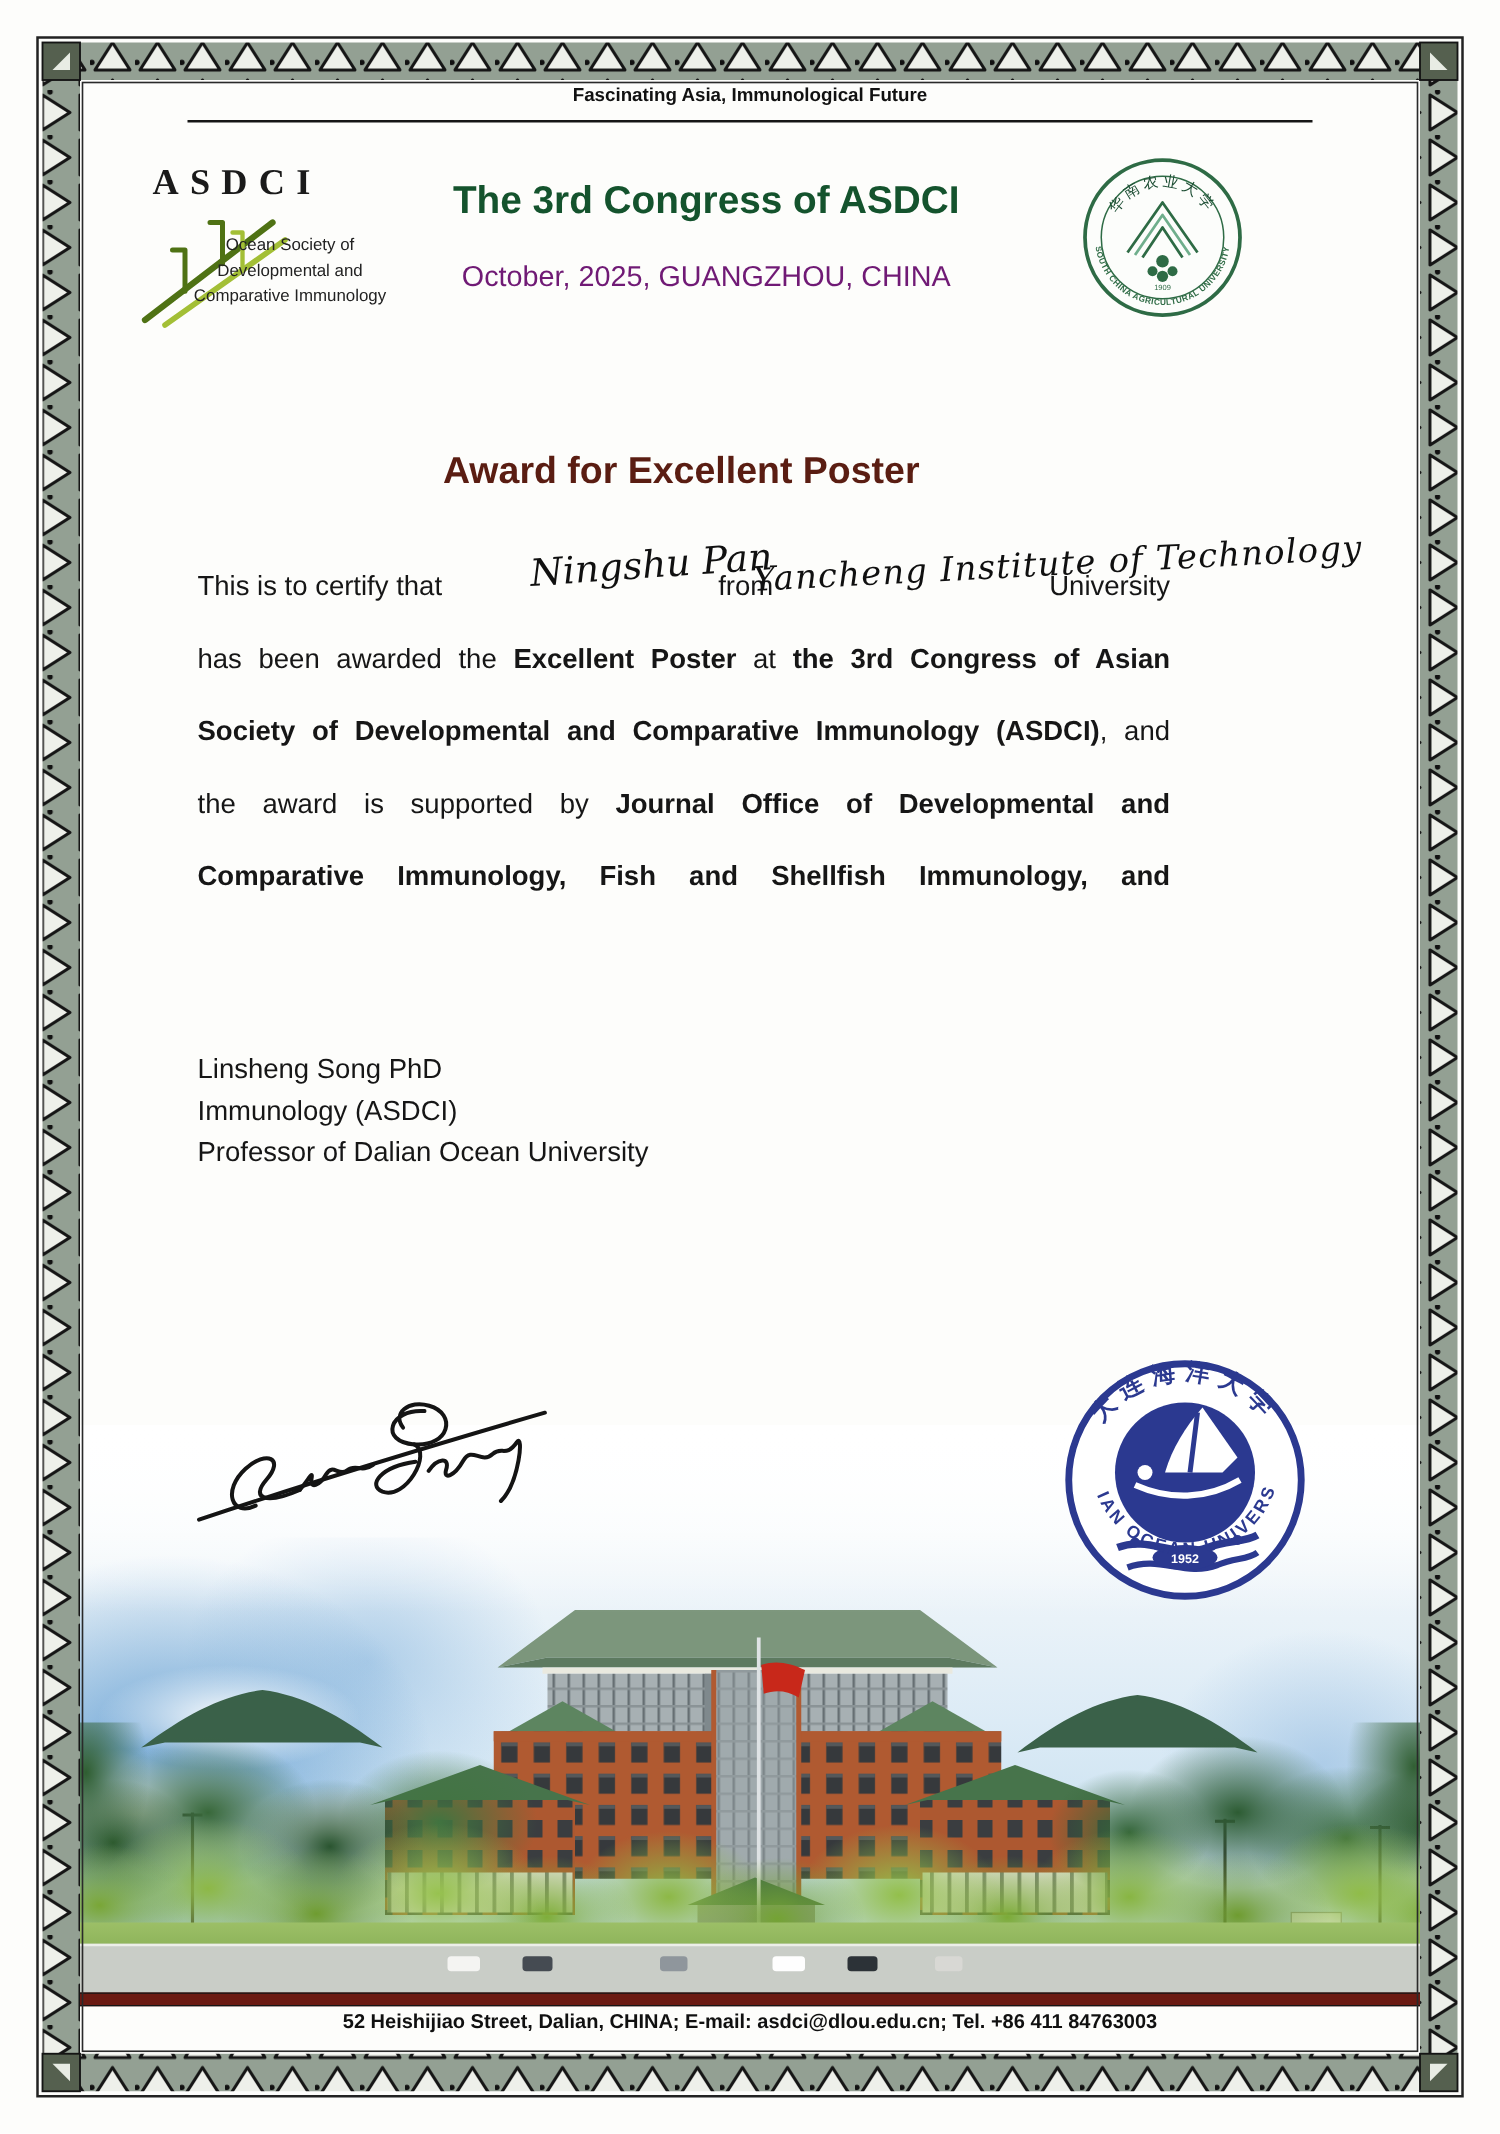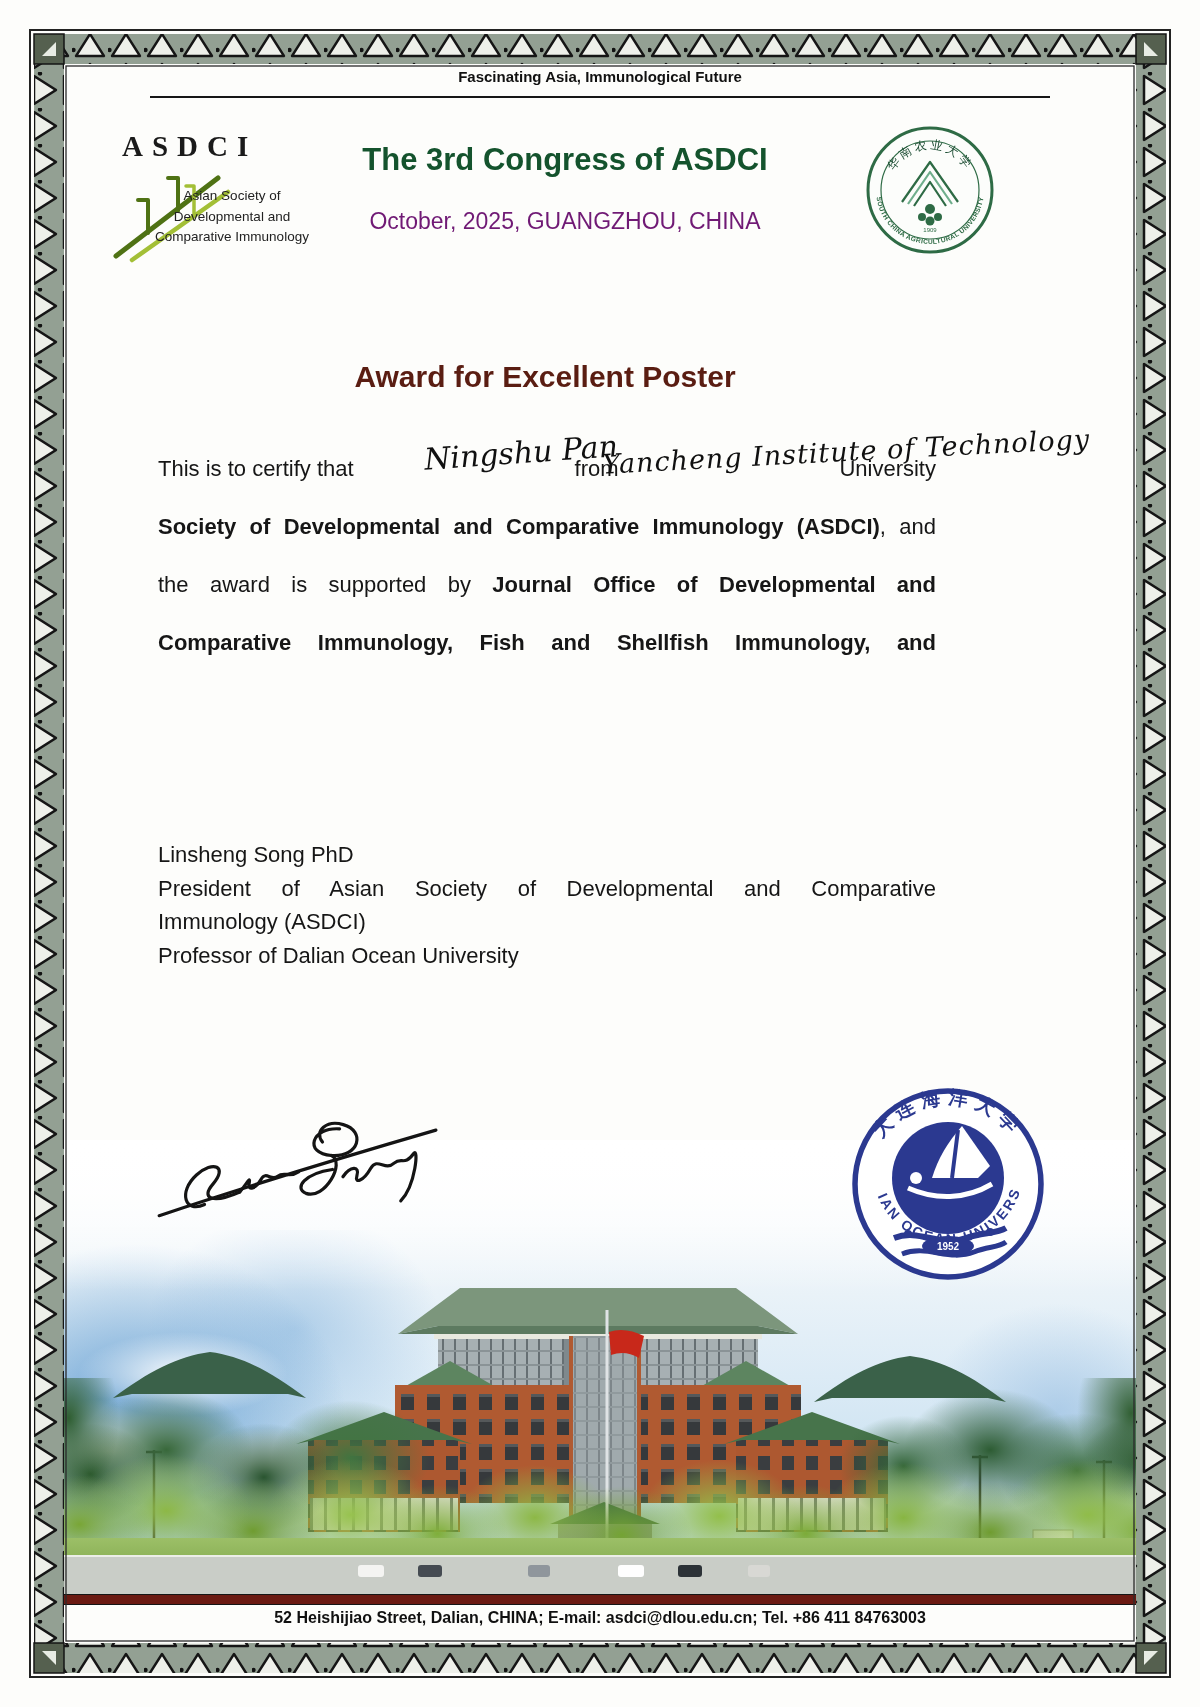--- a/index.html
+++ b/index.html
@@ -139,21 +139,21 @@
     <svg class="abs asdci-tree" width="140" height="105" viewBox="0 0 140 105">
       <g fill="none" stroke-linecap="round">
         <path d="M10 96 L112 18" stroke="#4f7214" stroke-width="5"></path>
         <path d="M42 73 L42 40 M32 40 L42 40" stroke="#4f7214" stroke-width="4"></path>
         <path d="M72 51 L72 18 M62 18 L72 18" stroke="#4f7214" stroke-width="4"></path>
         <path d="M26 100 L122 32" stroke="#a3bf36" stroke-width="4.5"></path>
         <path d="M88 55 L88 26 M80 26 L88 26" stroke="#a3bf36" stroke-width="3.5"></path>
       </g>
     </svg>
     <div class="abs asdci-org">
-      <div>Asian Society of</div>
+      <div>Ocean Society of</div>
       <div>Developmental and</div>
       <div>Comparative Immunology</div>
     </div>
   </div>
 
   <div class="abs congress-title">The 3rd Congress of ASDCI</div>
   <div class="abs congress-subtitle">October, 2025, GUANGZHOU, CHINA</div>
 
   <svg class="abs scau" width="132" height="132" viewBox="0 0 132 132">
     <circle cx="66" cy="66" r="62" fill="#fcfdfb" stroke="#2e6b45" stroke-width="3"></circle>
@@ -185,28 +185,28 @@
   <div class="abs award-heading">Award for Excellent Poster</div>
 
   <div class="abs body-block">
     <div class="line1">
       <span>This is to certify that</span>
       <span>from</span>
       <span>University</span>
       <span class="hw hw-name">Ningshu Pan</span>
       <span class="hw hw-aff">Yancheng Institute of Technology</span>
     </div>
+    <div class="cert-line"><span>has been awarded the </span><span class="b">Excellent Poster</span><span> at </span><span class="b">the 3rd Congress of Asian</span></div>
     <div class="cert-line"><span class="b">Society of Developmental and Comparative Immunology (ASDCI)</span><span>, and</span></div>
     <div class="cert-line"><span>the award is supported by </span><span class="b">Journal Office of Developmental and</span></div>
     <div class="cert-line"><span class="b">Comparative Immunology, Fish and Shellfish Immunology, and</span></div>
   </div>
 
   <div class="abs cred-block">
     <div>Linsheng Song PhD</div>
-    <div class="cred-just">President of Asian Society of Developmental and Comparative</div>
     <div>Immunology (ASDCI)</div>
     <div>Professor of Dalian Ocean University</div>
   </div>
 
   <svg class="abs sig" width="300" height="110" viewBox="0 0 300 110">
     <g fill="none" stroke="#141414" stroke-width="3.2" stroke-linecap="round">
       <path d="M10 96 C 80 78, 190 52, 292 30"></path>
       <path d="M56 88 C 36 96, 30 74, 50 58 C 68 44, 82 52, 66 68 C 52 82, 64 88, 92 78"></path>
       <path d="M92 78 C 100 70, 104 62, 102 70 C 100 78, 108 76, 114 67 C 120 58, 124 70, 131 65 C 138 60, 142 68, 152 62"></path>
       <path d="M196 22 C 168 18, 158 44, 186 48 C 214 52, 222 26, 200 18 C 184 12, 170 22, 178 34"></path>

